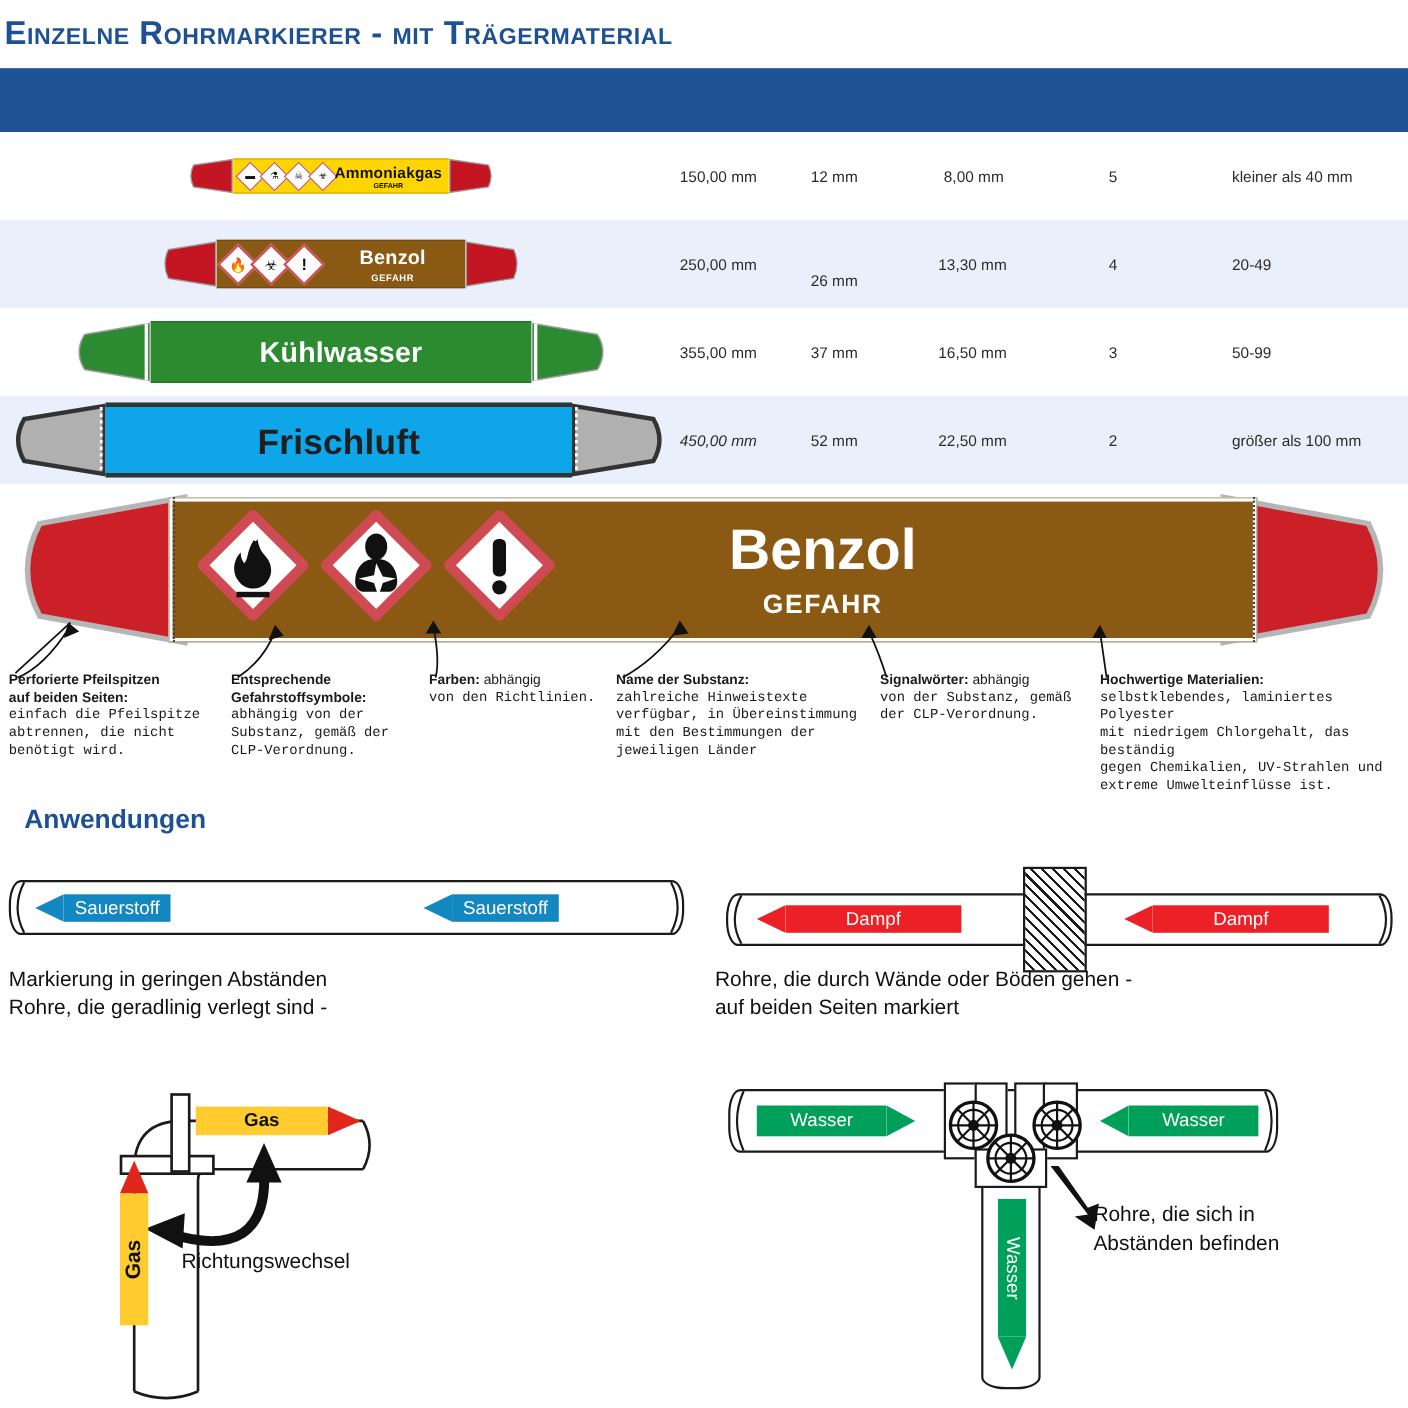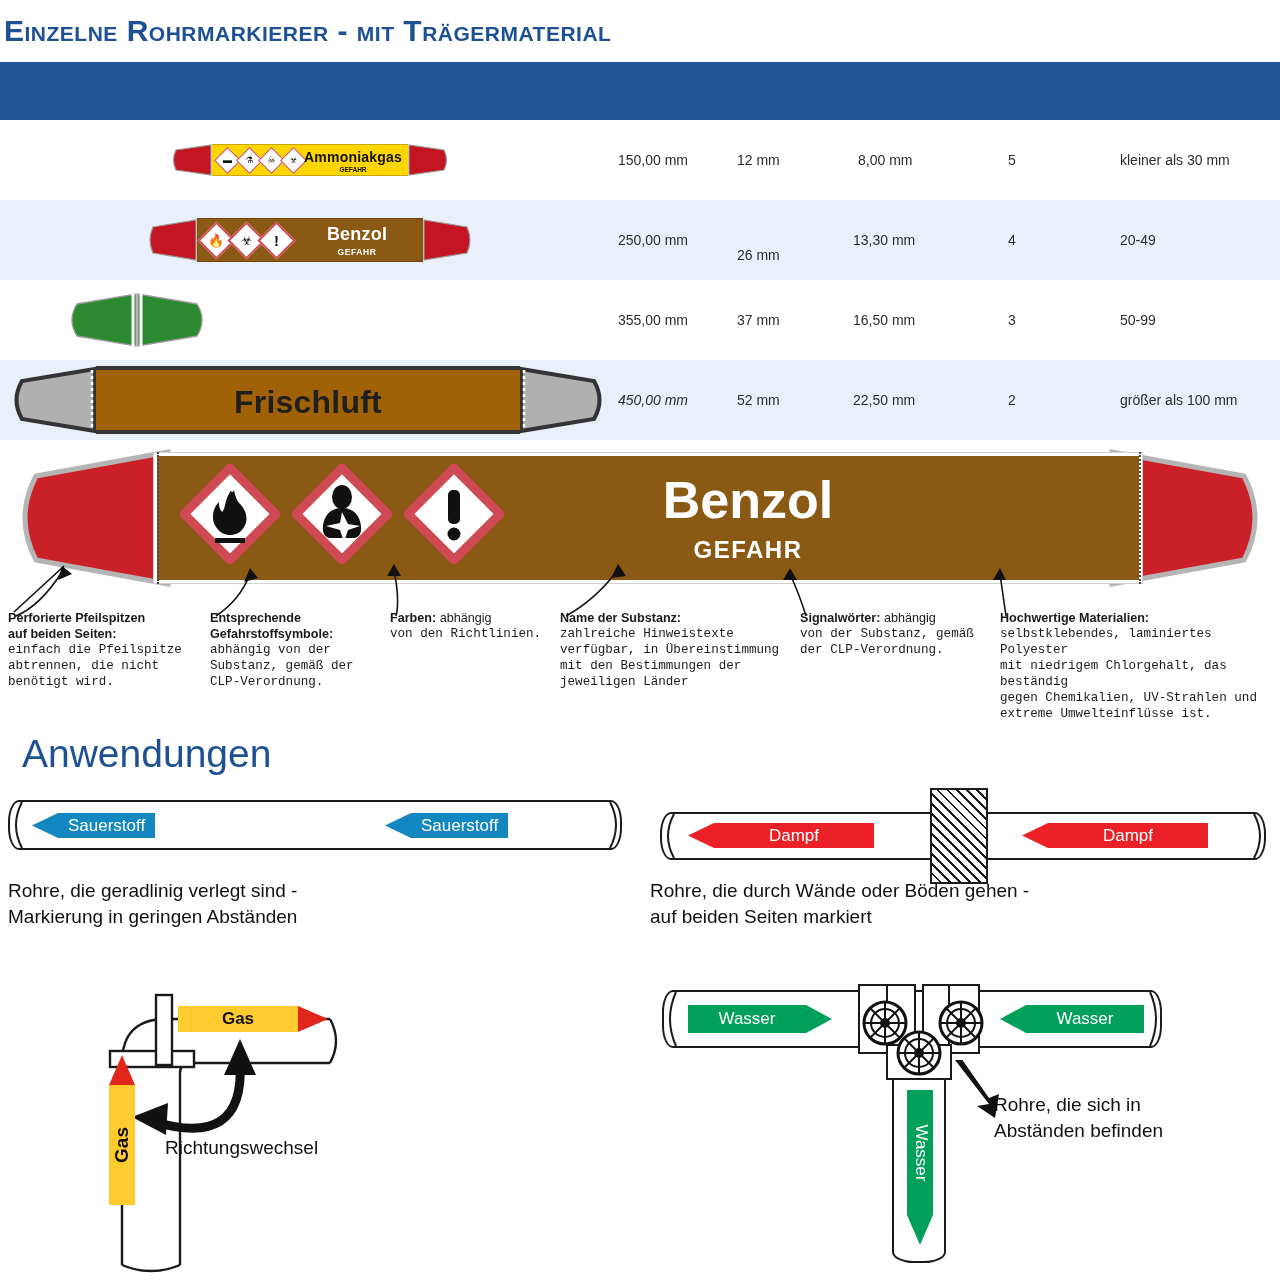--- a/index.html
+++ b/index.html
@@ -96,21 +96,21 @@
   
   .callout { position: absolute; font-size: 12.6px; line-height: 16px; color: #1a1a1a;
     font-family: "Liberation Sans", sans-serif; }
   .callout b { font-weight: bold; }
   .callout .ind { display: block; }
   .callout .sub { display: block; font-family: Liberation Mono, monospace; }
 
   
   .anw {
     position: absolute; left: 22px; top: 732px;
-    font-size: 39px; font-weight: normal; color: #1d5193;
+    font-size: 24px; font-weight: bold; color: #1d5193;
     font-family: "Liberation Sans", sans-serif;
   }
   .capt { position: absolute; font-size: 19px; line-height: 26px; color: #111;
     font-family: "Liberation Sans", sans-serif; }
 
   
   .pipe-h {
     position: absolute; background: #ffffff;
     border: 2px solid #1a1a1a; border-radius: 11px / 22px;
   }
@@ -184,21 +184,21 @@
         <div class="sig" style="left:90px; right:4px; top:21px; font-size:6.5px; color:#111;">GEFAHR</div>
       </div>
       <svg class="tipR" width="42" height="32" viewBox="0 0 42 32">
         <path d="M1 1 L1 31 L36 26 Q41 16 36 6 Z" fill="#C41622" stroke="#9a9a9a" stroke-width="1.2"></path>
       </svg>
     </div>
     <div class="cell" style="left:618px; top:32px;">150,00 mm</div>
     <div class="cell" style="left:737px; top:32px;">12 mm</div>
     <div class="cell" style="left:858px; top:32px;">8,00 mm</div>
     <div class="cell" style="left:1008px; top:32px;">5</div>
-    <div class="cell" style="left:1120px; top:32px;">kleiner als 30 mm</div>
+    <div class="cell" style="left:1120px; top:32px;">kleiner als 40 mm</div>
   </div>
 
   <div class="trow even" style="top:200px; height:80px;">
     <div class="mk" style="left:145px; top:18px; width:330px; height:44px;">
       <svg class="tipL" width="52" height="44" viewBox="0 0 52 44">
         <path d="M51 2 L51 42 L8 35 Q2 22 8 9 Z" fill="#C41622" stroke="#9a9a9a" stroke-width="1.2"></path>
       </svg>
       <div class="band" style="background:#8A5A14; border-color:#6d470f;">
         <div class="pics">
           <span class="ghs" style="width:27px;height:27px;">
@@ -227,39 +227,42 @@
     <div class="cell" style="left:1008px; top:32px;">4</div>
     <div class="cell" style="left:1120px; top:32px;">20-49</div>
   </div>
 
   <div class="trow odd" style="top:280px; height:80px;">
     <div class="mk" style="left:65px; top:12px; width:490px; height:56px;">
       <svg class="tipL" width="72" height="56" viewBox="0 0 72 56">
         <path d="M71 2 L71 54 L12 44 Q2 28 12 12 Z" fill="#2C8A30" stroke="#9a9a9a" stroke-width="1.4"></path>
         <path d="M68 2 L68 54" stroke="#ffffff" stroke-width="3"></path>
       </svg>
+      <div class="band" style="background:#2C8A30; border-color:#1f6a23;">
+        <div class="lbl" style="top:12px; font-size:26px;">Kühlwasser</div>
+      </div>
       <svg class="tipR" width="72" height="56" viewBox="0 0 72 56">
         <path d="M1 2 L1 54 L60 44 Q70 28 60 12 Z" fill="#2C8A30" stroke="#9a9a9a" stroke-width="1.4"></path>
         <path d="M4 2 L4 54" stroke="#ffffff" stroke-width="3"></path>
       </svg>
     </div>
     <div class="cell" style="left:618px; top:32px;">355,00 mm</div>
     <div class="cell" style="left:737px; top:32px;">37 mm</div>
     <div class="cell" style="left:853px; top:32px;">16,50 mm</div>
     <div class="cell" style="left:1008px; top:32px;">3</div>
     <div class="cell" style="left:1120px; top:32px;">50-99</div>
   </div>
 
   <div class="trow even" style="top:360px; height:80px;">
     <div class="mk" style="left:8px; top:6px; width:600px; height:68px;">
       <svg class="tipL" width="88" height="68" viewBox="0 0 88 68">
         <path d="M87 3 L87 65 L14 53 Q3 34 14 15 Z" fill="#B0B0B0" stroke="#333" stroke-width="4"></path>
         <path d="M84 4 L84 64" stroke="#ffffff" stroke-width="2.5" stroke-dasharray="3 3"></path>
       </svg>
-      <div class="band" style="background:#a16207; border:4px solid #333; border-left:none; border-right:none;">
+      <div class="band" style="background:#0ea5e9; border:4px solid #333; border-left:none; border-right:none;">
         <div class="lbl" style="top:14px; font-size:32px; color:#1f1f1f;">Frischluft</div>
       </div>
       <svg class="tipR" width="88" height="68" viewBox="0 0 88 68">
         <path d="M1 3 L1 65 L74 53 Q85 34 74 15 Z" fill="#B0B0B0" stroke="#333" stroke-width="4"></path>
         <path d="M4 4 L4 64" stroke="#ffffff" stroke-width="2.5" stroke-dasharray="3 3"></path>
       </svg>
     </div>
     <div class="cell" style="left:618px; top:32px;font-style:italic;">450,00 mm</div>
     <div class="cell" style="left:737px; top:32px;">52 mm</div>
     <div class="cell" style="left:853px; top:32px;">22,50 mm</div>
@@ -392,22 +395,22 @@
   <div class="tagh" style="left:385px; top:813px; height:25px;">
     <svg width="26" height="25" viewBox="0 0 26 25">
         <polygon points="0,12.5 26,0 26,25" fill="#1387C0"></polygon>
       </svg>
     <div class="body" style="background:#1387C0;">
         <span class="txt">Sauerstoff</span>
       </div>
   </div>
 
   <div class="capt" style="left:8px; top:878px;">
+    <div>Markierung in geringen Abständen</div>
     <div>Rohre, die geradlinig verlegt sind -</div>
-    <div>Markierung in geringen Abständen</div>
   </div>
 
   <div class="pipe-h" style="left:660px; top:812px; width:606px; height:48px;"></div>
   <svg style="position:absolute;left:658px;top:812px;" width="26" height="48" viewBox="0 0 26 48">
     <path d="M16 2 Q4 24 16 46" fill="none" stroke="#1a1a1a" stroke-width="2"></path>
   </svg>
   <svg style="position:absolute;left:1244px;top:812px;" width="26" height="48" viewBox="0 0 26 48">
     <path d="M10 2 Q22 24 10 46" fill="none" stroke="#1a1a1a" stroke-width="2"></path>
   </svg>
   <div class="wall" style="left:930px; top:788px; width:58px; height:96px;"></div>

